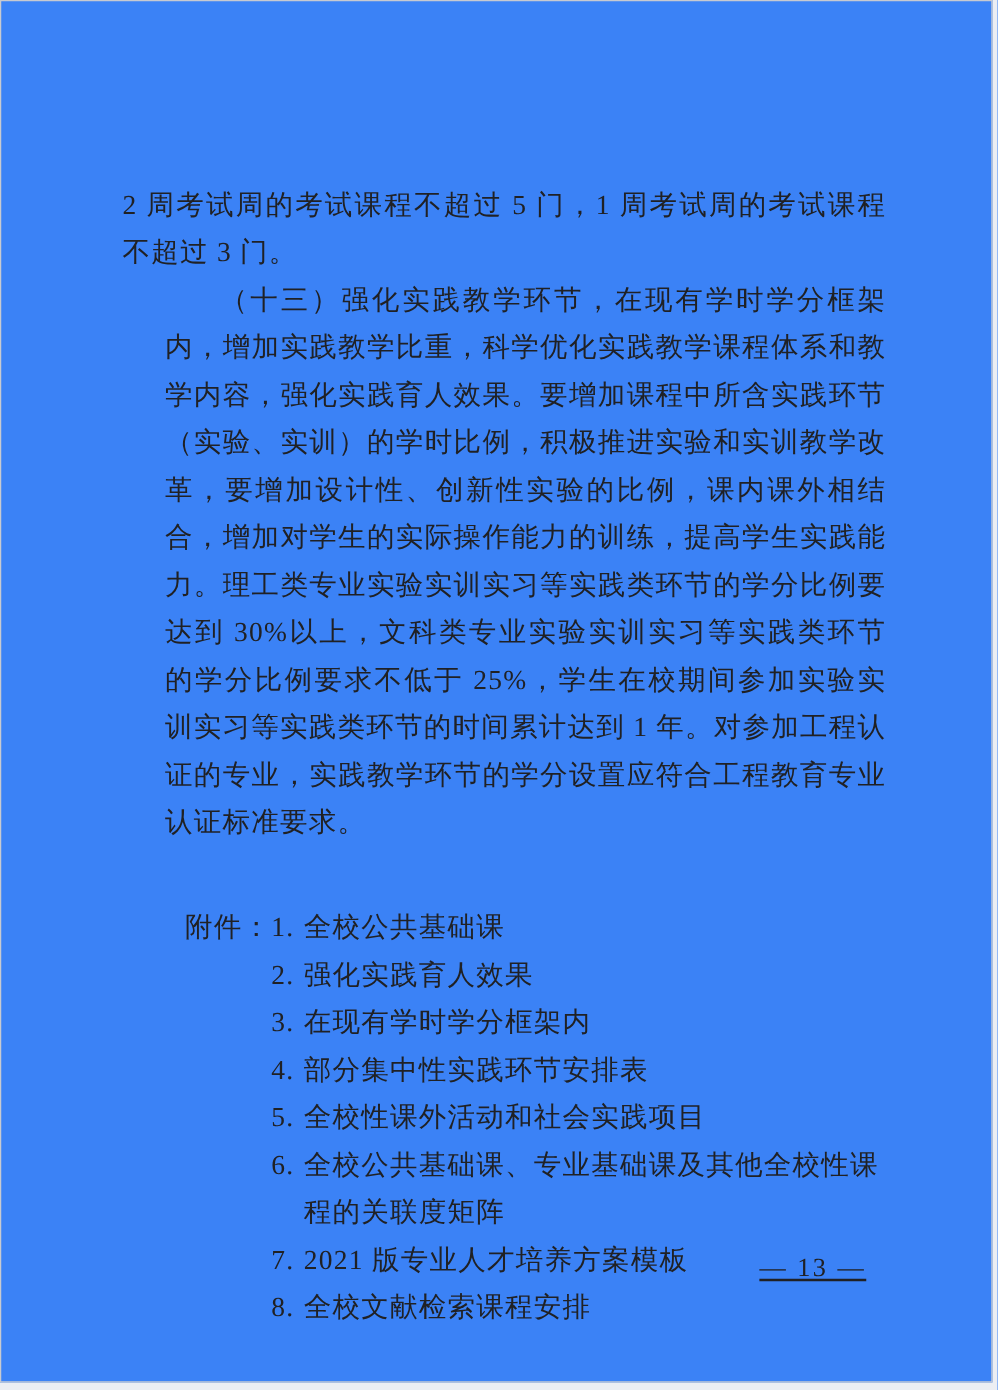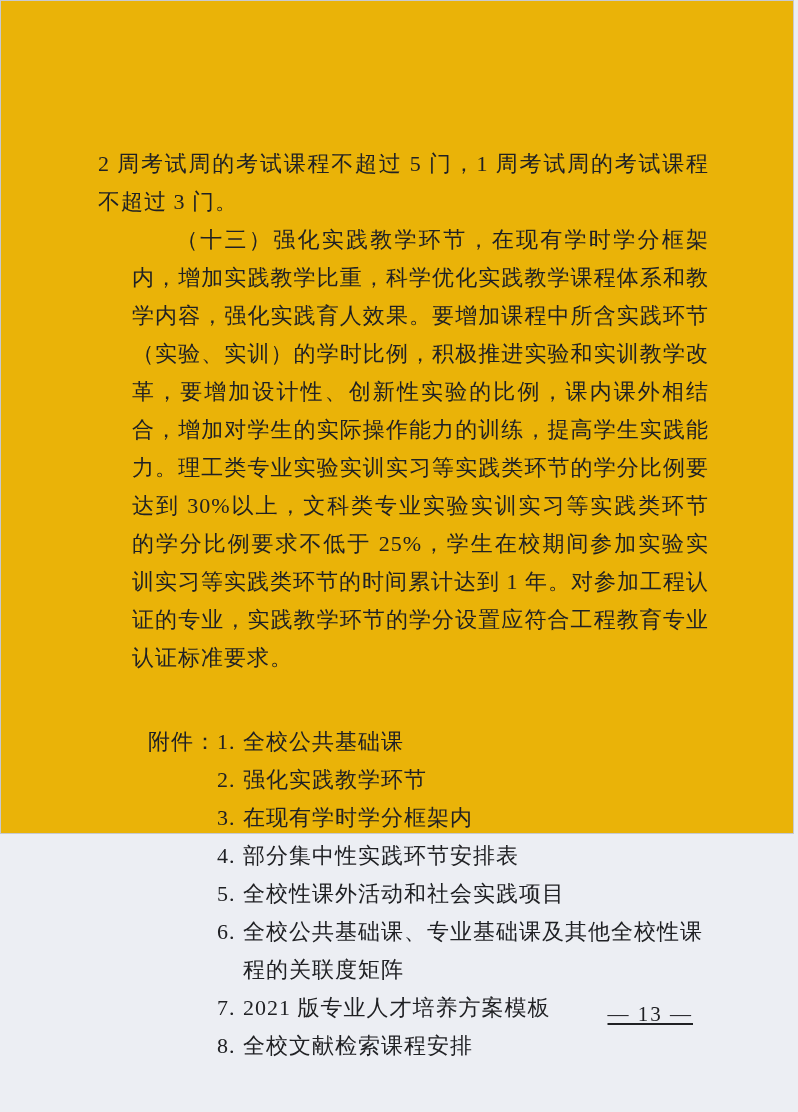--- a/index.html
+++ b/index.html
@@ -10,22 +10,22 @@
     position: relative;
     background: #ecEEf3;
     font-family: "Liberation Serif", "DejaVu Serif", serif;
     overflow: hidden;
   }
   .page {
     position: absolute;
     left: 0;
     top: 0;
     width: 794px;
-    height: 834px;
-    background: #eab308;
+    height: 1106px;
+    background: #3b82f6;
     border: 1px solid #c8cad0;
   }
   .content {
     padding: 144px 84px 0 97px;
     color: #202124;
   }
   .par {
     margin: 0;
     font-size: 22px;
     line-height: 38px;
@@ -78,21 +78,21 @@
       <span class="att-label">附件：</span>
       <div class="att-list">
 
         <div class="att-item">
           <span class="att-num">1.</span>
           <span class="att-text">全校公共基础课</span>
         </div>
 
         <div class="att-item">
           <span class="att-num">2.</span>
-          <span class="att-text">强化实践教学环节</span>
+          <span class="att-text">强化实践育人效果</span>
         </div>
 
         <div class="att-item">
           <span class="att-num">3.</span>
           <span class="att-text">在现有学时学分框架内</span>
         </div>
 
         <div class="att-item">
           <span class="att-num">4.</span>
           <span class="att-text">部分集中性实践环节安排表</span>

